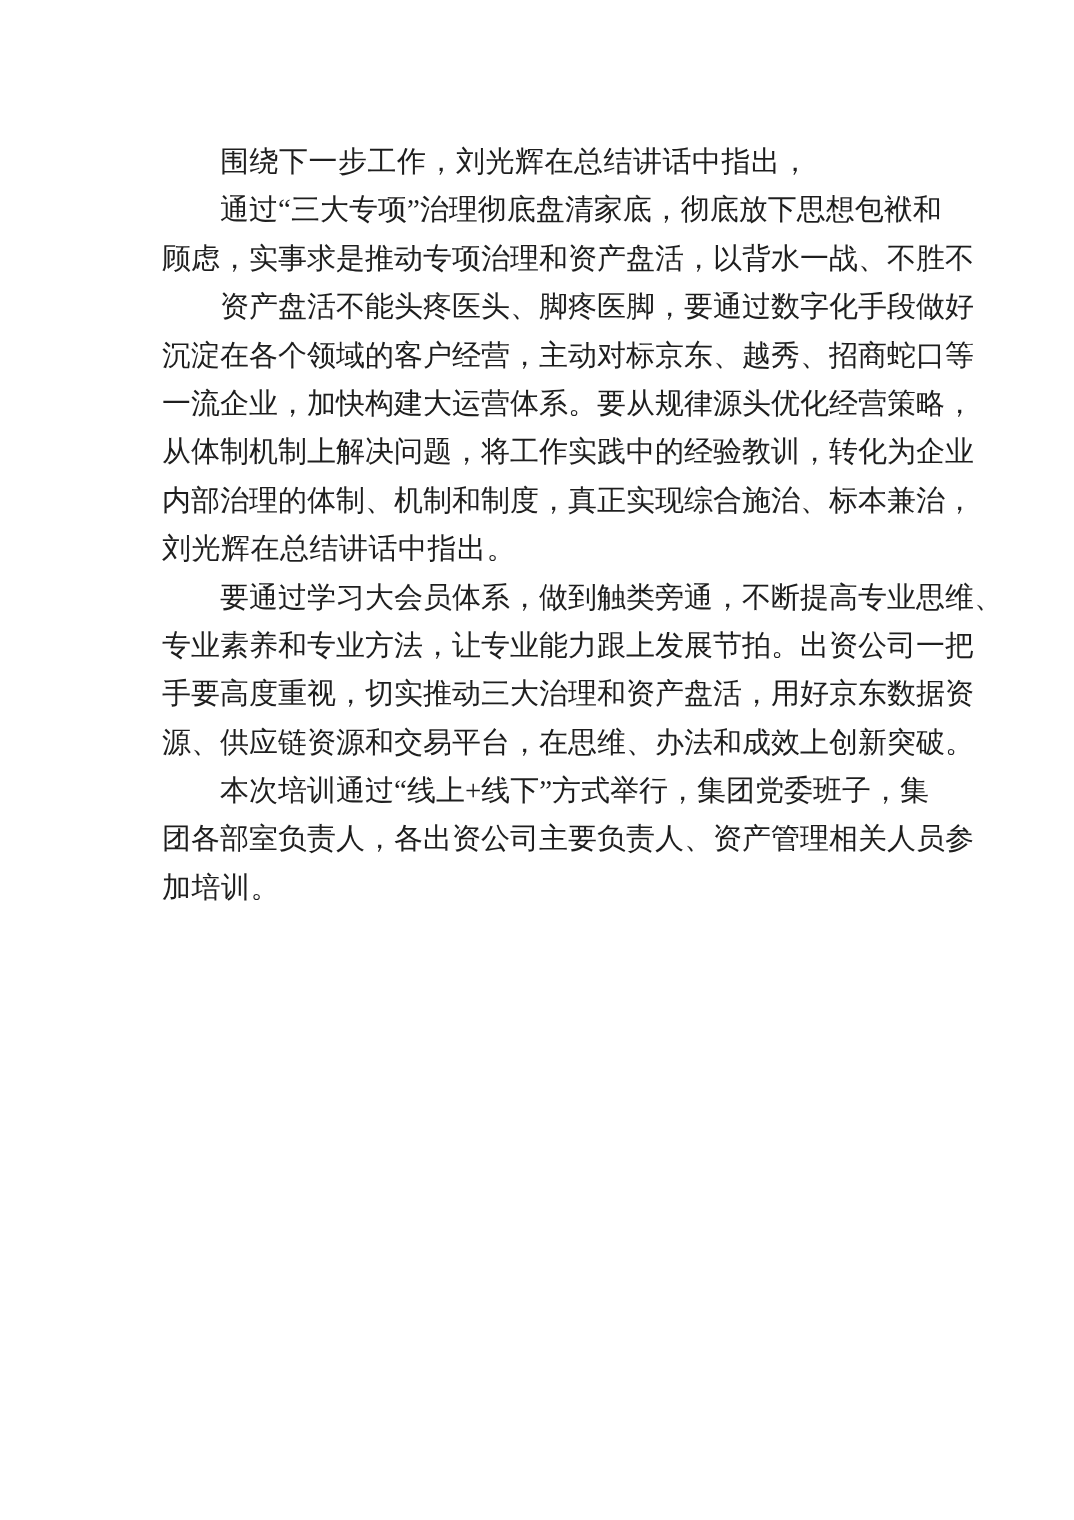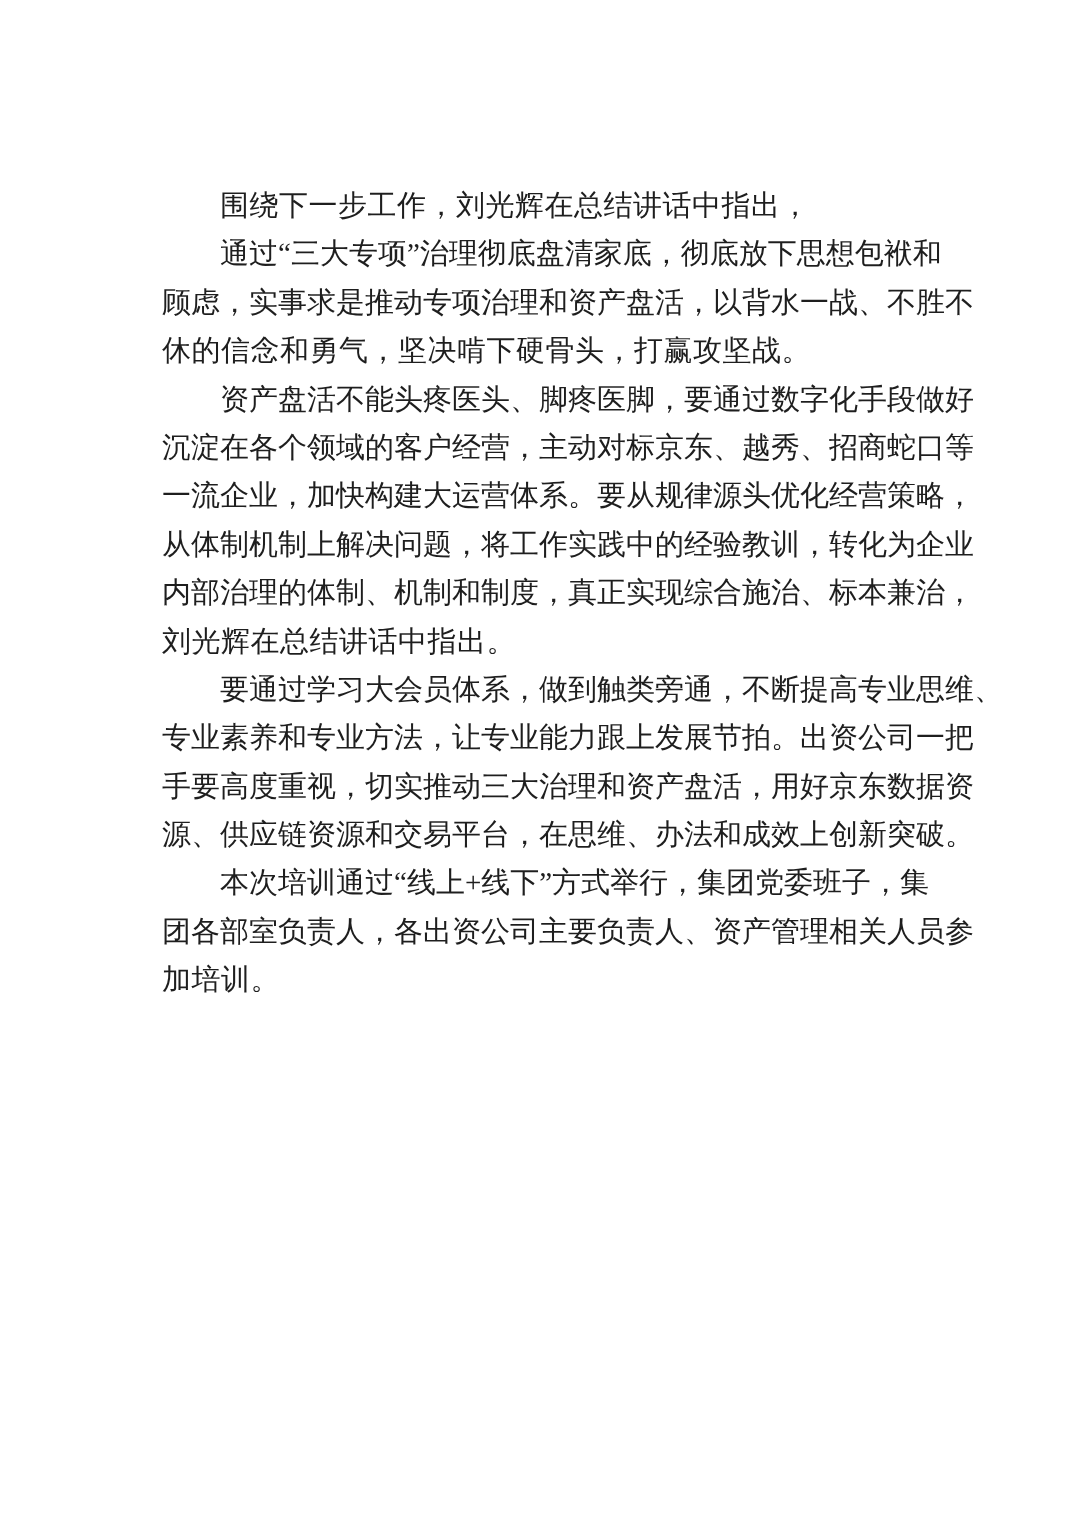--- a/index.html
+++ b/index.html
@@ -8,21 +8,20 @@
     background: #ffffff;
   }
   .page {
     position: relative;
     width: 1074px;
     height: 1364px;
     background: #ffffff;
     overflow: hidden;
     font-family: "Liberation Serif", "DejaVu Serif", serif;
     color: #1e1e1e;
-    margin-top: 44px;
   }
   .body-text {
     position: absolute;
     left: 162px;
     top: 137px;
     width: 752px;
     font-size: 29px;
   }
   .line {
     height: 48.4px;
@@ -109,21 +108,20 @@
         <span>以</span>
         <span>背</span>
         <span>水</span>
         <span>一</span>
         <span>战</span>
         <span>、</span>
         <span>不</span>
         <span>胜</span>
         <span>不</span>
       </div>
-    <div class="line" data-kind="plain">休的信念和勇气，坚决啃下硬骨头，打赢攻坚战。</div>
     <div class="line flexfill" data-kind="indent-fill">
         <span>资</span>
         <span>产</span>
         <span>盘</span>
         <span>活</span>
         <span>不</span>
         <span>能</span>
         <span>头</span>
         <span>疼</span>
         <span>医</span>

